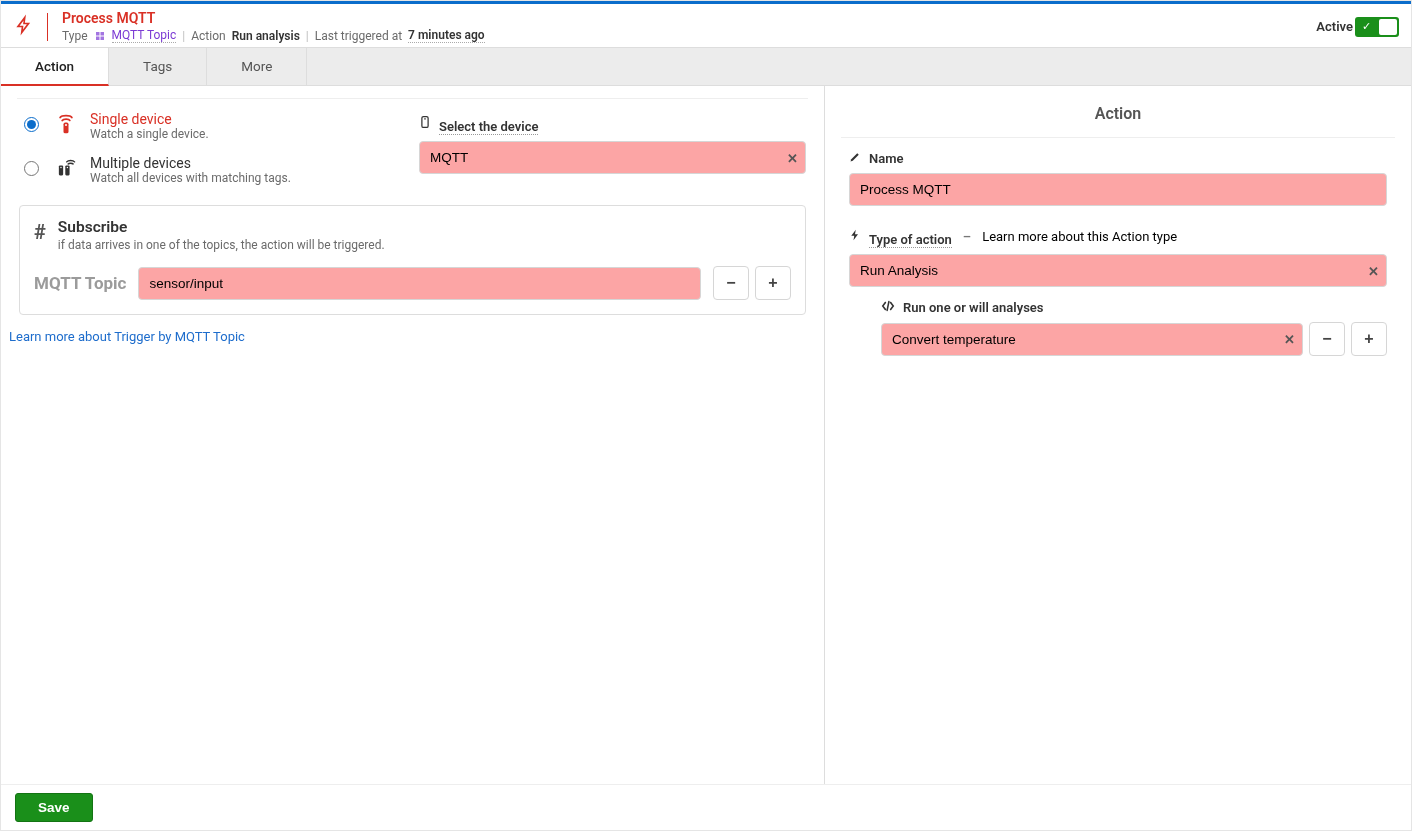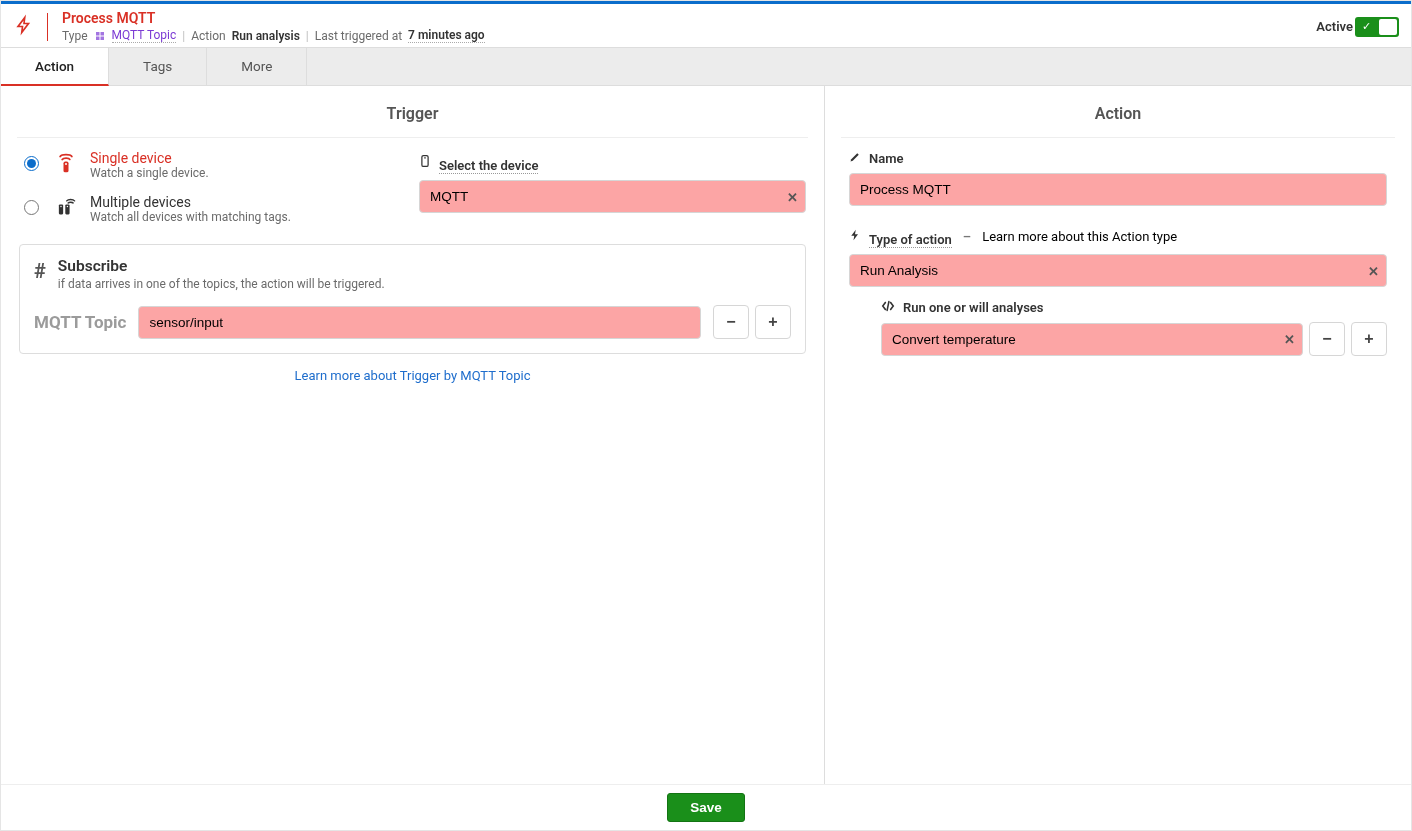--- a/index.html
+++ b/index.html
@@ -57,31 +57,31 @@
   .sub-box{ margin:20px 10px 10px; border:1px solid #ddd; border-radius:4px; padding:12px 14px 14px;}
   .sub-head{ display:flex; align-items:flex-start; gap:12px; margin-bottom:14px;}
   .hash-icon{ font-size:20px; font-weight:700; color:#555; margin-top:2px;}
   .sub-head .t{ font-size:15.5px; font-weight:600; color:#333;}
   .sub-head .d{ color:#6b6b6b; font-size:12px; margin-top:2px;}
   .topic-row{ display:flex; align-items:center; gap:12px;}
   .topic-row .lbl{ font-size:17px; font-weight:700; color:#9b9b9b; white-space:nowrap;}
   .topic-row .txt-input{ flex:1;}
   .btn-group{ display:flex; gap:6px;}
   .btn-small{ width:36px; height:34px; border:1px solid #d6d6d6; background:#fff; border-radius:4px; font-size:16px; font-weight:700; cursor:pointer; display:flex; align-items:center; justify-content:center; color:#444;}
-  .learn-link{ text-align:center; margin-top:14px;}
+  .learn-link{ text-align:left; margin-top:14px;}
   
   .action-field{ padding:0 16px; margin-bottom:18px;}
   .link-normal{ color:#000000; font-weight:400;}
   .dash{ color:#777; margin:0 3px;}
   .nested-field{ margin-left:32px; margin-top:12px;}
   .nested-field .field-label svg{width:14px;height:14px;}
   .nested-row{ display:flex; align-items:center; gap:6px;}
   .nested-row .input-wrap{ flex:1;}
   
-  .footer{ border-top:1px solid #eee; padding:8px 14px; display:flex; justify-content:center; background:#fff;}
+  .footer{ border-top:1px solid #eee; padding:8px 14px; display:flex; justify-content:flex-start; background:#fff;}
   .save-btn{ background:#1a8f1a; color:#fff; border:1px solid #137413; border-radius:3px; padding:6px 22px; font-size:13.5px; font-weight:600; cursor:pointer;}
 </style>
 </head>
 <body>
 
 <div class="app">
 
   <div class="header">
     <div class="header-left">
       <span class="bolt-icon">
@@ -120,21 +120,20 @@
 
   <div class="tabs">
     <div class="tab active">Action</div>
     <div class="tab">Tags</div>
     <div class="tab">More</div>
   </div>
 
   <div class="body">
 
     <div class="col col-left">
-      <div class="col-title">Trigger</div>
       <hr class="col-hr">
       <div class="trigger-row">
         <div class="opts">
           <label class="opt selected">
             <input type="radio" name="trigmode" checked="" style="">
             <span class="opt-icon">
               <svg viewBox="0 0 24 28">
                   <path d="M5 5c2-3 12-3 14 0" stroke="#d93025" stroke-width="2.2" fill="none" stroke-linecap="round"></path>
                   <path d="M7.5 8.5c1.4-2 8-2 9 0" stroke="#d93025" stroke-width="2.2" fill="none" stroke-linecap="round"></path>
                   <rect x="9" y="11" width="6" height="13" rx="2" fill="#d93025"></rect>

